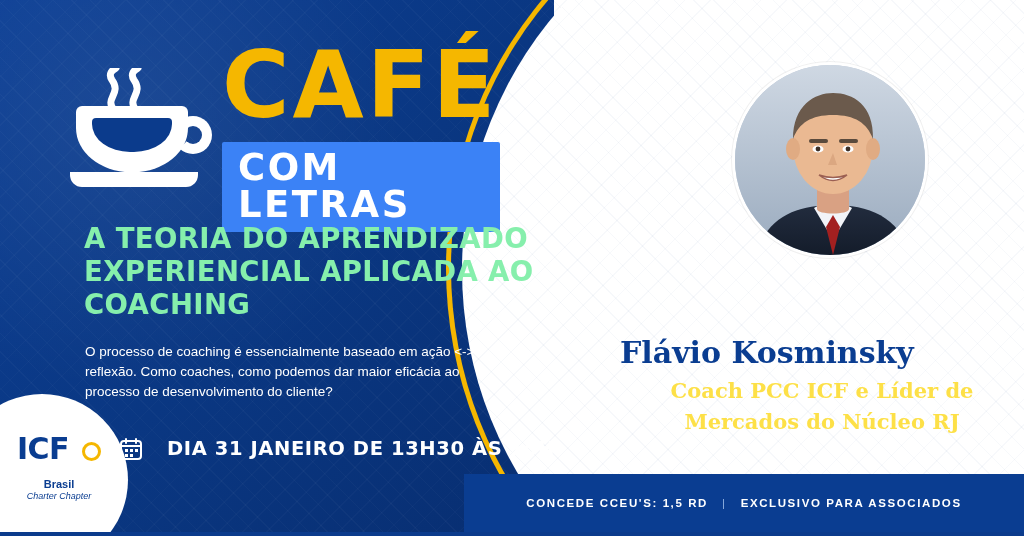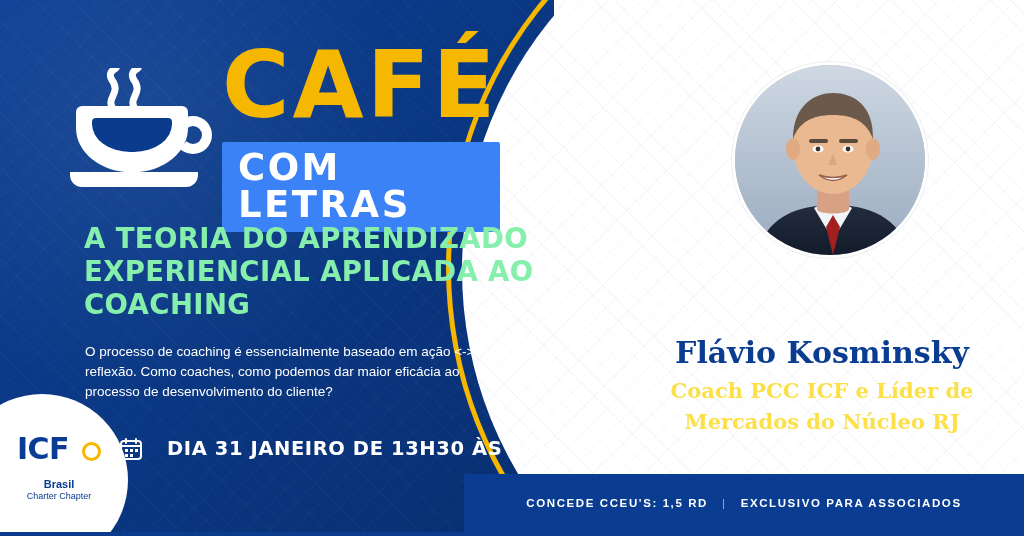--- a/index.html
+++ b/index.html
@@ -260,40 +260,40 @@
   }
   .icf-sub {
     color: #0a3d91;
     font-size: 11px;
     font-weight: bold;
     margin-top: 12px;
   }
   .icf-sub2 {
     color: #0a3d91;
     font-size: 9px;
+    font-style: italic;
     margin-top: 1px;
   }
 
   
   .photo-wrap {
     position: absolute;
     left: 732px; top: 62px;
     width: 196px; height: 196px;
     border-radius: 50%;
     overflow: hidden;
     border: 3px solid #ffffff;
     box-shadow: 0 0 0 1px rgba(0,0,0,.06);
     background: #b9c6d6;
   }
   .photo-wrap svg { display: block; }
   .speaker-name {
     position: absolute;
     left: 620px; top: 335px;
     width: 404px;
-    text-align: center;
     color: #0a3d91;
     font-size: 30px;
     font-weight: bold;
     font-family: "DejaVu Serif", serif;
   }
   .speaker-role {
     position: absolute;
     left: 620px; top: 375px;
     width: 404px;
     text-align: center;

